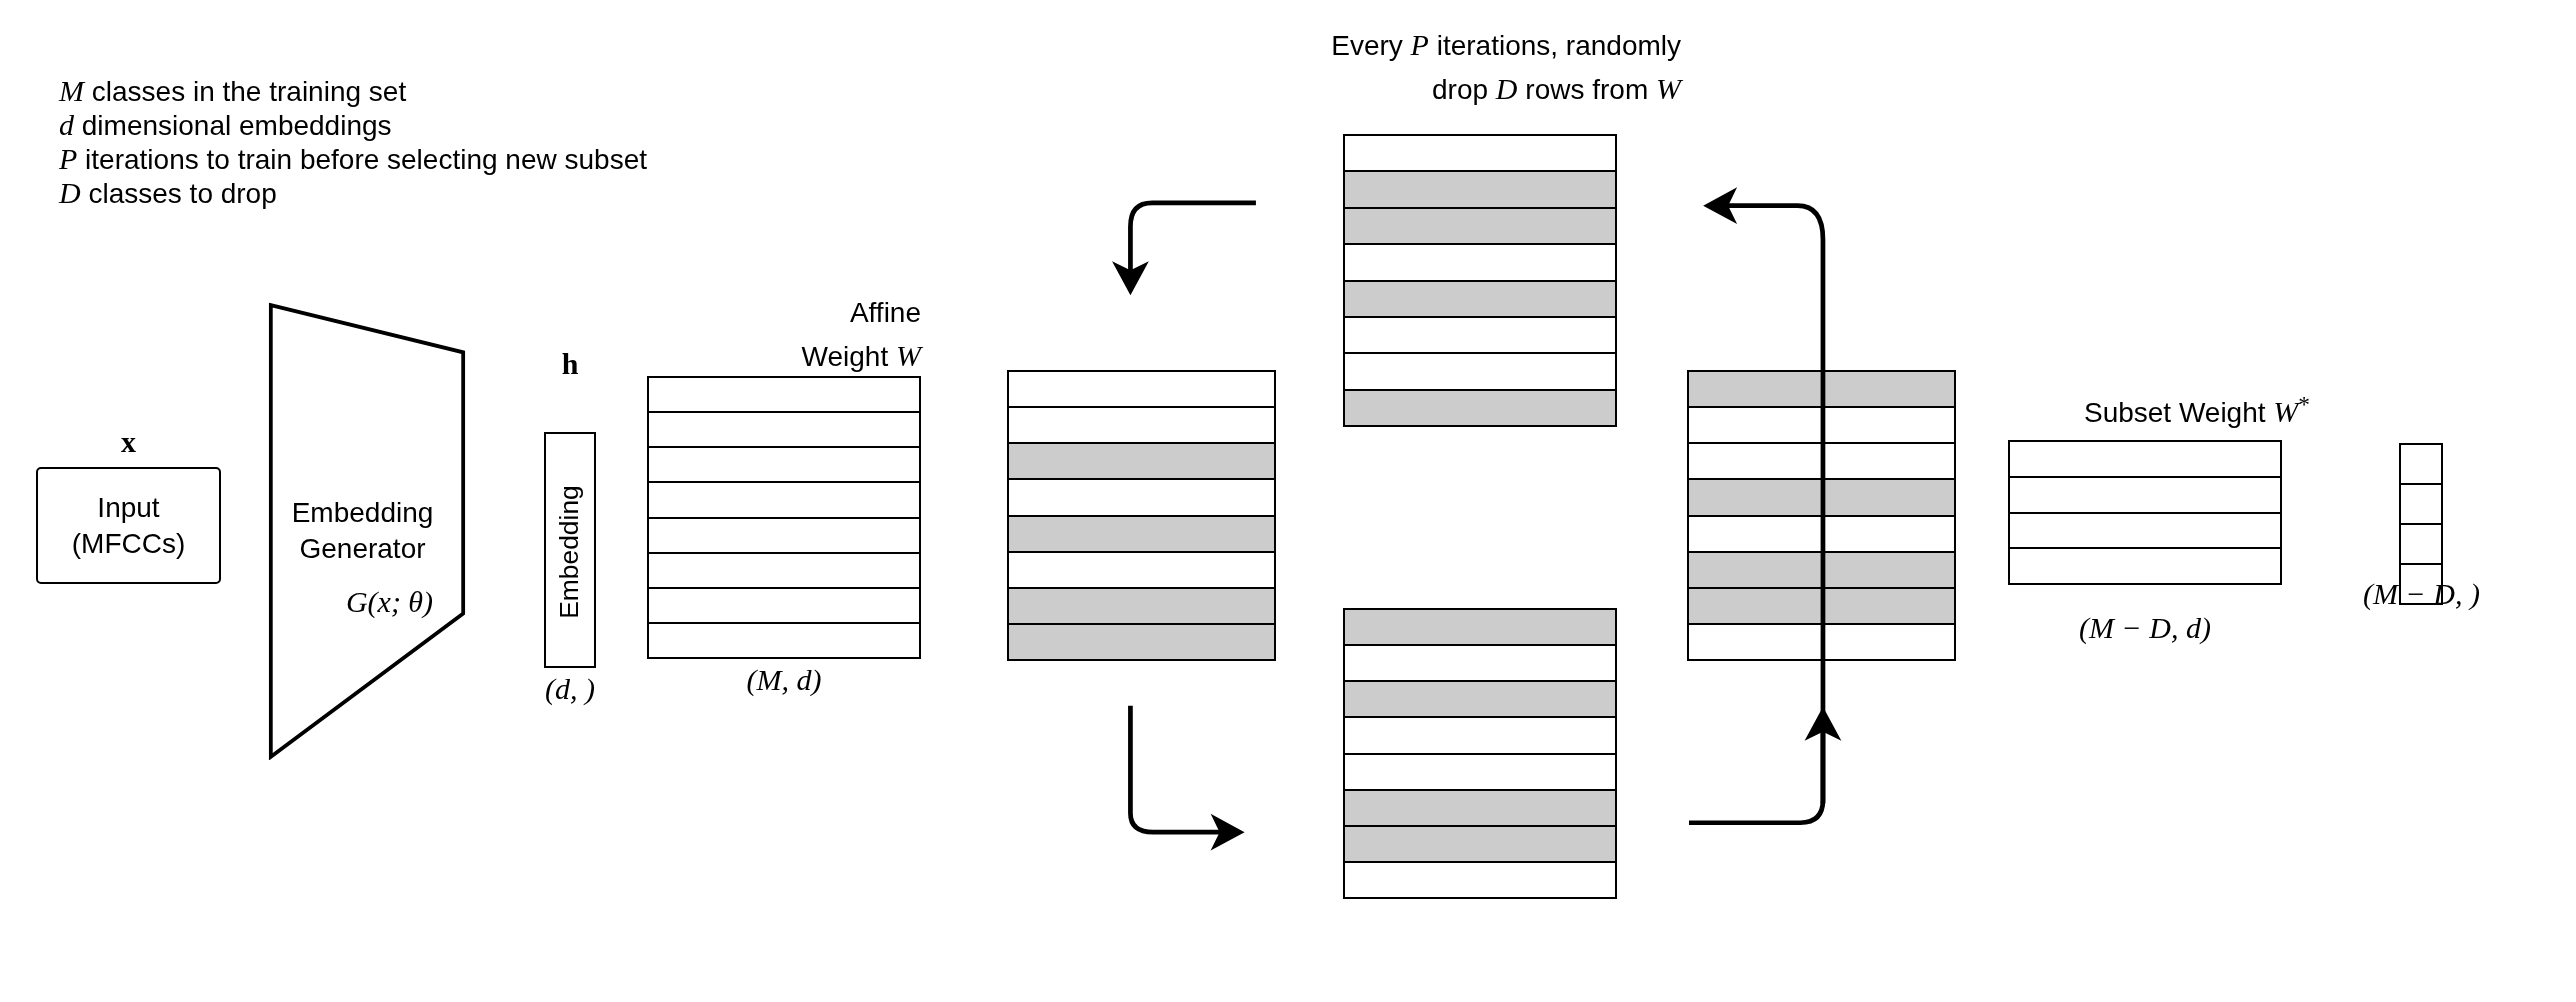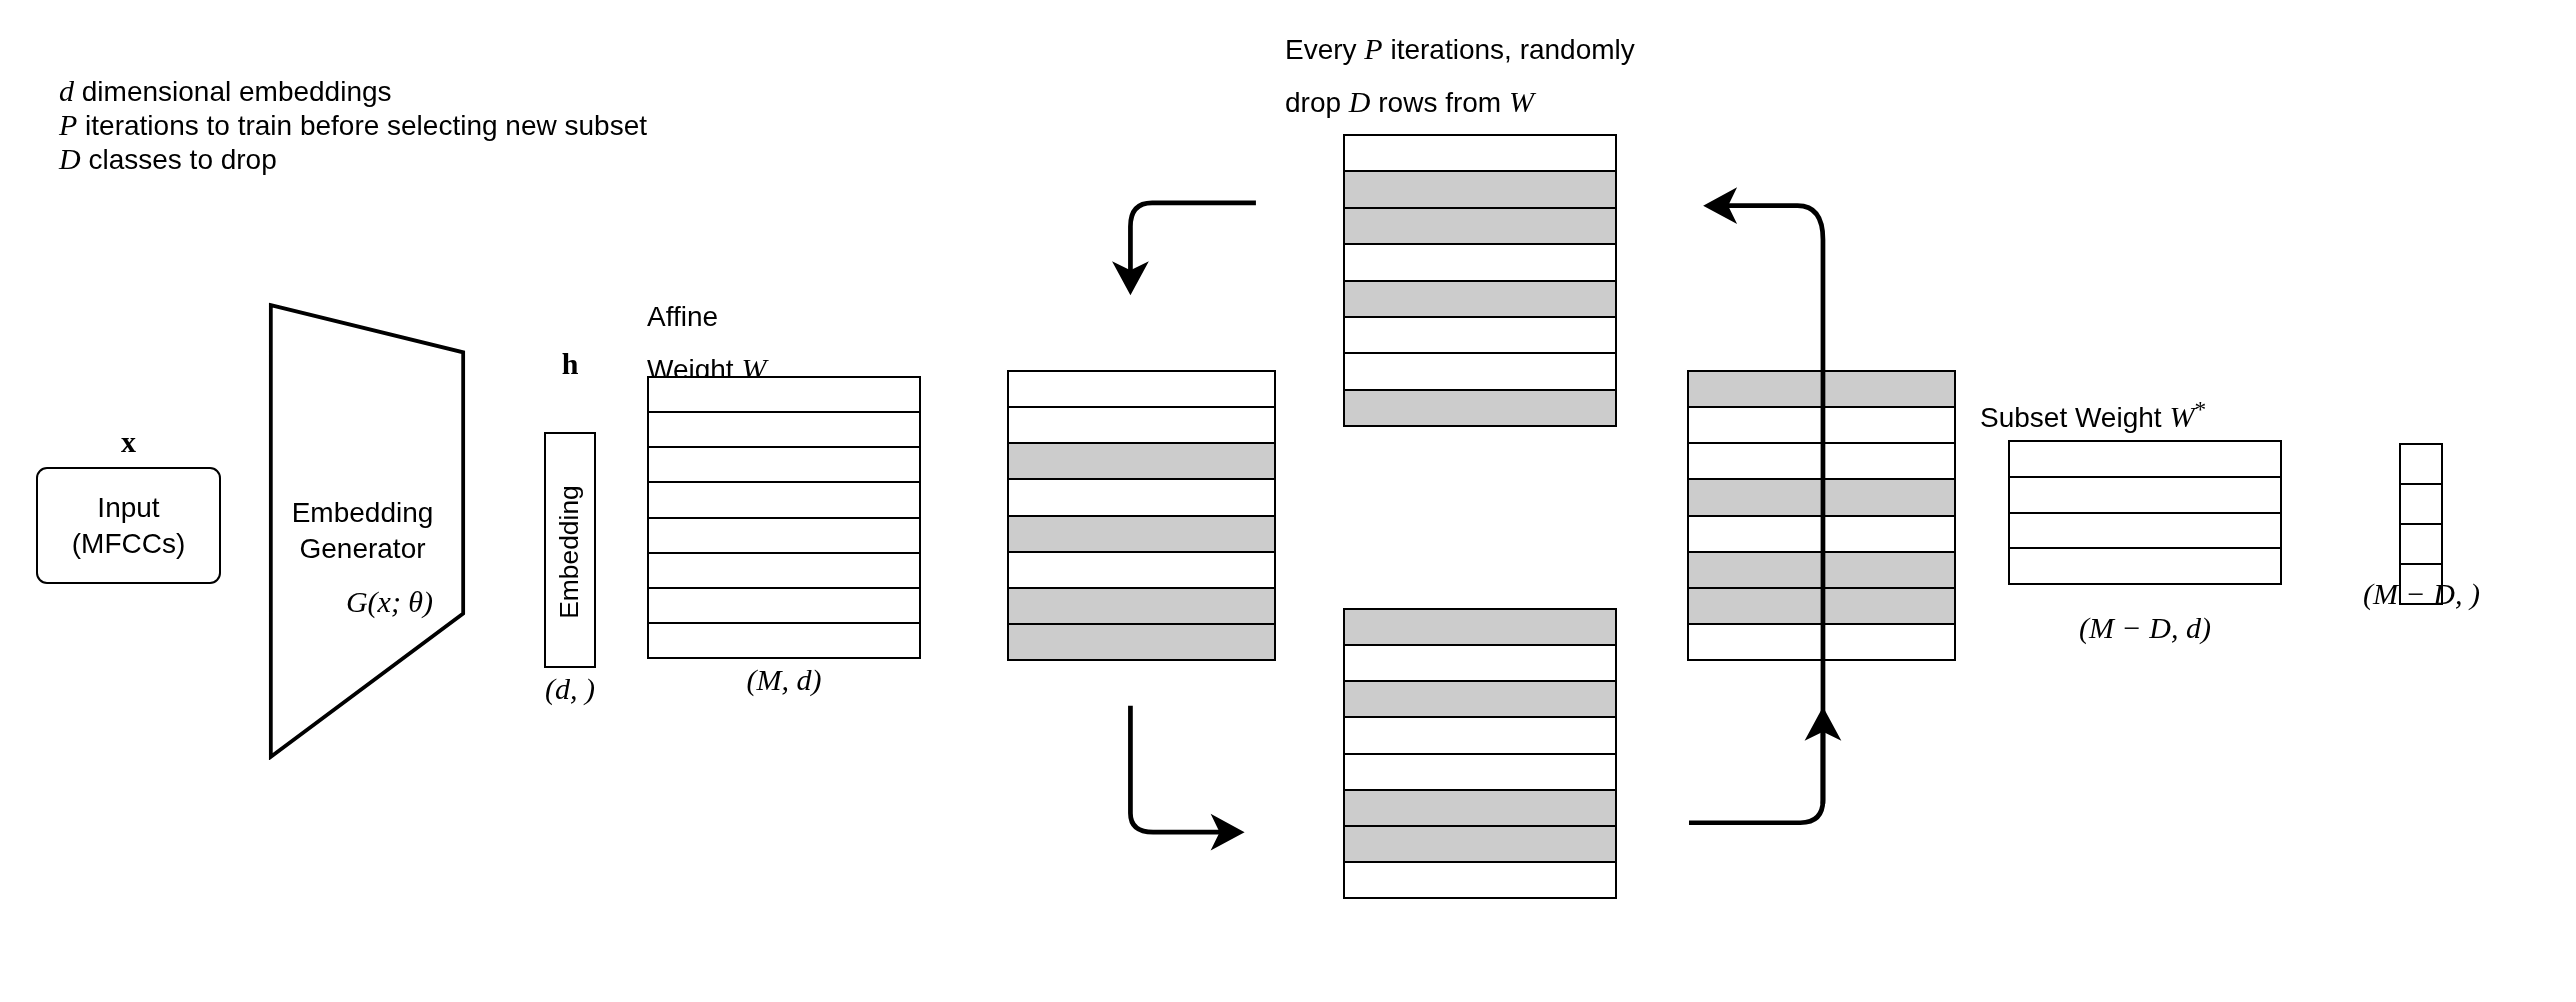--- a/index.html
+++ b/index.html
@@ -43,40 +43,40 @@
   }
   .mathbf {
     font-family: "Liberation Serif", serif;
     font-weight: bold;
     font-style: normal;
   }
 
   
   .caption {
     font-size: 28px;
-    line-height: 52px;
-    text-align: left;
+    line-height: 43px;
+    text-align: right;
     white-space: nowrap;
   }
   .mathlabel {
     font-family: "Liberation Serif", serif;
     font-style: italic;
     font-size: 30px;
     text-align: center;
     white-space: nowrap;
   }
 
   
   #input-box {
     left: 36px;
     top: 467px;
     width: 185px;
     height: 117px;
     border: 2.8px solid #000;
-    border-radius: 11px;
+    border-radius: 5px;
     box-sizing: border-box;
     display: flex;
     flex-direction: column;
     align-items: center;
     justify-content: center;
     font-size: 28px;
     line-height: 36px;
     background: #fff;
   }
   #x-label {
@@ -190,20 +190,21 @@
 
   
   .arrow-svg { position: absolute; overflow: visible; }
 </style>
 </head>
 <body>
 
 <div class="stage">
 
   <div class="abs" id="legend">
+    <span class="line"><span class="mathit">M</span><span> classes in the training set</span></span>
     <span class="line"><span class="mathit">d</span><span> dimensional embeddings</span></span>
     <span class="line"><span class="mathit">P</span><span> iterations to train before selecting new subset</span></span>
     <span class="line"><span class="mathit">D</span><span> classes to drop</span></span>
   </div>
 
   <div class="abs mathbf" id="x-label">x</div>
   <div class="abs" id="input-box">
     <span>Input</span>
     <span>(MFCCs)</span>
   </div>

